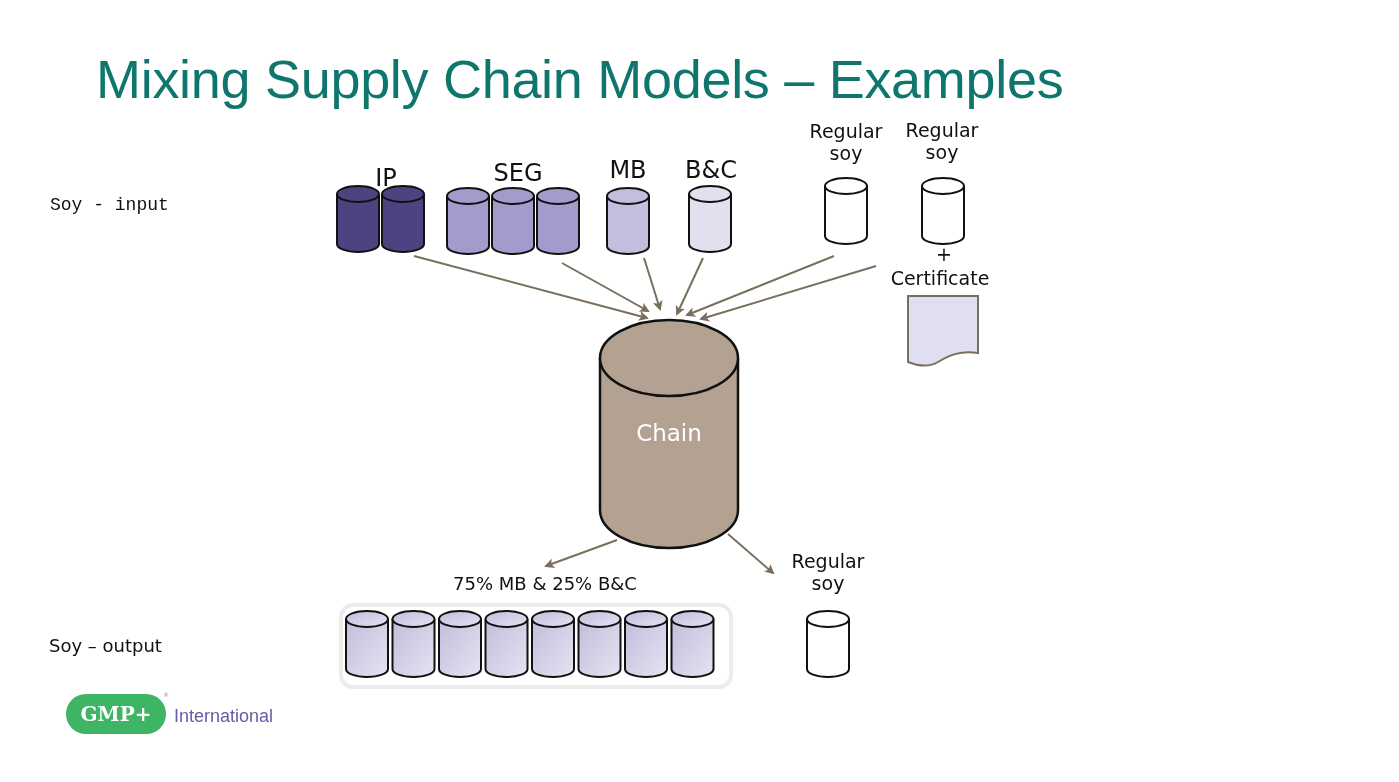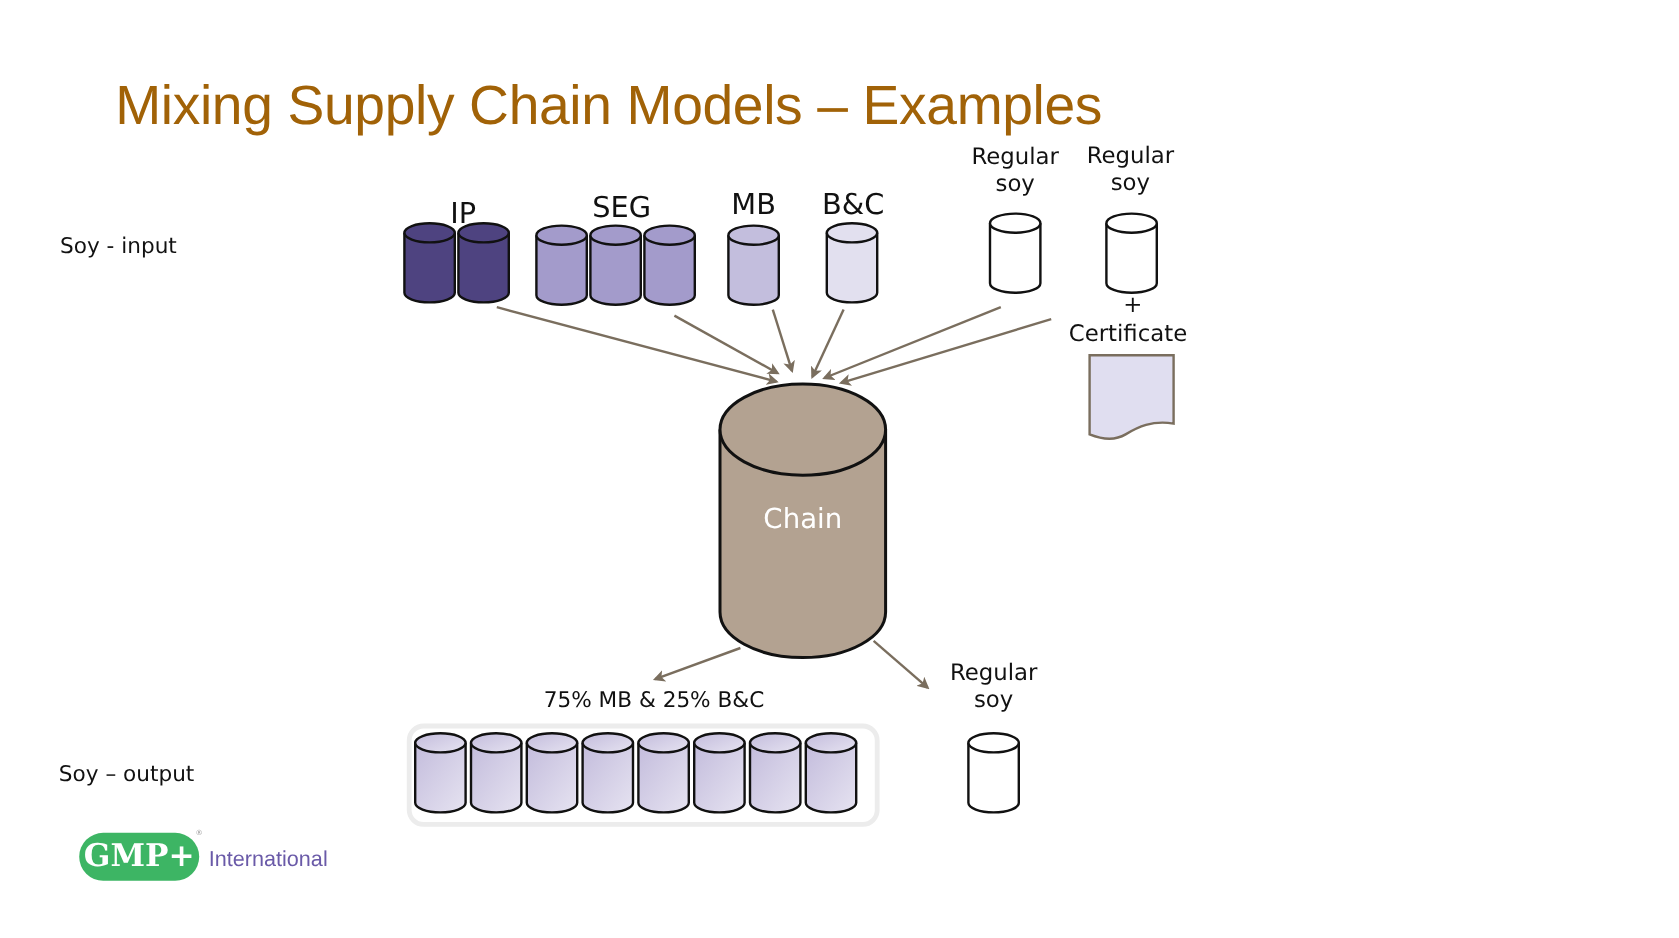--- a/index.html
+++ b/index.html
@@ -1,34 +1,34 @@
 <!DOCTYPE html>
 <html><head>
   <meta charset="utf-8">
   <style>
     html, body { margin: 0; padding: 0; background: #ffffff; }
     body { width: 1399px; height: 782px; position: relative; overflow: hidden; font-family: "DejaVu Sans", sans-serif; }
-    .title { position: absolute; left: 96px; top: 60px; font-family: "Liberation Sans", sans-serif; font-size: 46px; color: #a16207; letter-spacing: -0.3px; white-space: nowrap; }
+    .title { position: absolute; left: 96px; top: 48px; font-family: "Liberation Sans", sans-serif; font-size: 54px; color: #0f766e; letter-spacing: -0.3px; white-space: nowrap; }
     .side-label { position: absolute; font-size: 18px; color: #111; white-space: nowrap; }
     .lbl { position: absolute; color: #111; text-align: center; white-space: nowrap; line-height: 1.15; }
     .lbl-lg { font-size: 24px; }
     .lbl-md { font-size: 19px; }
     .lbl-out { font-size: 18px; }
     svg#diagram { position: absolute; left: 0; top: 0; }
     .silo-label { position: absolute; left: 600px; top: 420px; width: 138px; text-align: center; font-size: 23px; color: #ffffff; }
-    .logo { position: absolute; left: 66px; top: 694px; width: 100px; height: 40px; border-radius: 20px; background: #3db564; color: #fff; font-family: "DejaVu Serif", serif; font-weight: bold; font-size: 26px; line-height: 40px; text-align: center; }
+    .logo { position: absolute; left: 66px; top: 694px; width: 100px; height: 40px; border-radius: 20px; background: #3db564; color: #fff; font-family: "DejaVu Serif", serif; font-weight: bold; font-size: 20px; line-height: 40px; text-align: center; }
     .logo-reg { position: absolute; left: 163px; top: 691px; font-size: 6px; color: #999; }
     .logo-intl { position: absolute; left: 174px; top: 706px; font-family: "Liberation Sans", sans-serif; font-size: 18px; color: #6a5aa8; }
   </style>
 </head>
 <body>
 
 <div class="title">Mixing Supply Chain Models – Examples</div>
 
-<div class="side-label" style="left:50px; top:195px;">Soy - input</div>
+<div class="side-label" style="left:50px; top:195px;font-family:Liberation Mono, monospace;">Soy - input</div>
 <div class="side-label" style="left:49px; top:635px;">Soy – output</div>
 
 <div class="lbl lbl-lg" style="left:366px; top:165px; width:40px;">IP</div>
 <div class="lbl lbl-lg" style="left:478px; top:160px; width:80px;text-align:center;">SEG</div>
 <div class="lbl lbl-lg" style="left:598px; top:157px; width:60px;">MB</div>
 <div class="lbl lbl-lg" style="left:676px; top:157px; width:70px;">B&amp;C</div>
 
 <div class="lbl lbl-md" style="left:796px; top:121px; width:100px;">
   <div>Regular</div>
   <div>soy</div>

